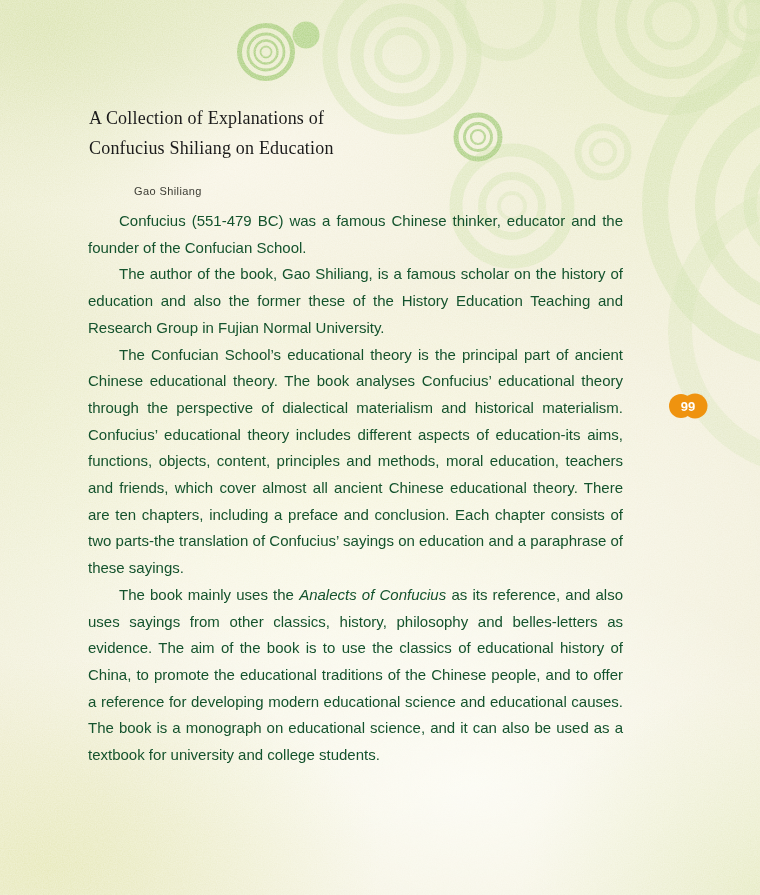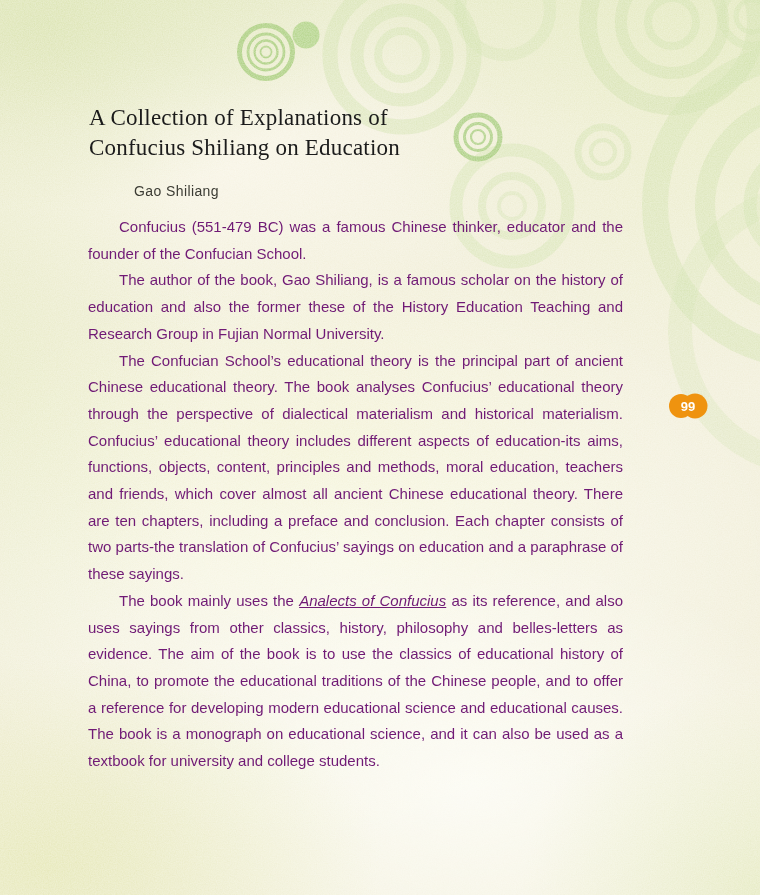--- a/index.html
+++ b/index.html
@@ -42,38 +42,38 @@
     font-size: 13px; font-weight: 700; fill: #ffffff;
   }
   .content {
     position: absolute; left: 88px; top: 0; z-index: 4;
     width: 535px;
   }
   h1.title {
     margin: 103px 0 18px 1px;
     font-family: "Liberation Serif", "DejaVu Serif", serif;
     font-weight: 400;
-    font-size: 23px; line-height: 30px;
+    font-size: 18px; line-height: 30px;
     color: #1b1b1b;
     letter-spacing: .2px;
   }
   .author {
     margin: 11px 0 0 46px;
-    font-size: 14px; line-height: 20px;
+    font-size: 11px; line-height: 20px;
     letter-spacing: .4px;
     color: #3c3c34;
   }
   .bodytext {
-    margin-top: 13px;
+    margin-top: 7px;
     font-size: 15px; line-height: 26.7px;
-    color: #701a75;
+    color: #14532d;
     text-align: justify;
   }
   .bodytext p { margin: 0; text-indent: 31px; }
-  .bodytext em { font-style: italic; text-decoration: underline; }
+  .bodytext em { font-style: italic; }
 </style>
 </head>
 <body>
 
 <div class="page">
 
   <div class="bg"></div>
 
   <svg class="decor" width="760" height="895" viewBox="0 0 760 895" aria-hidden="true">
 

